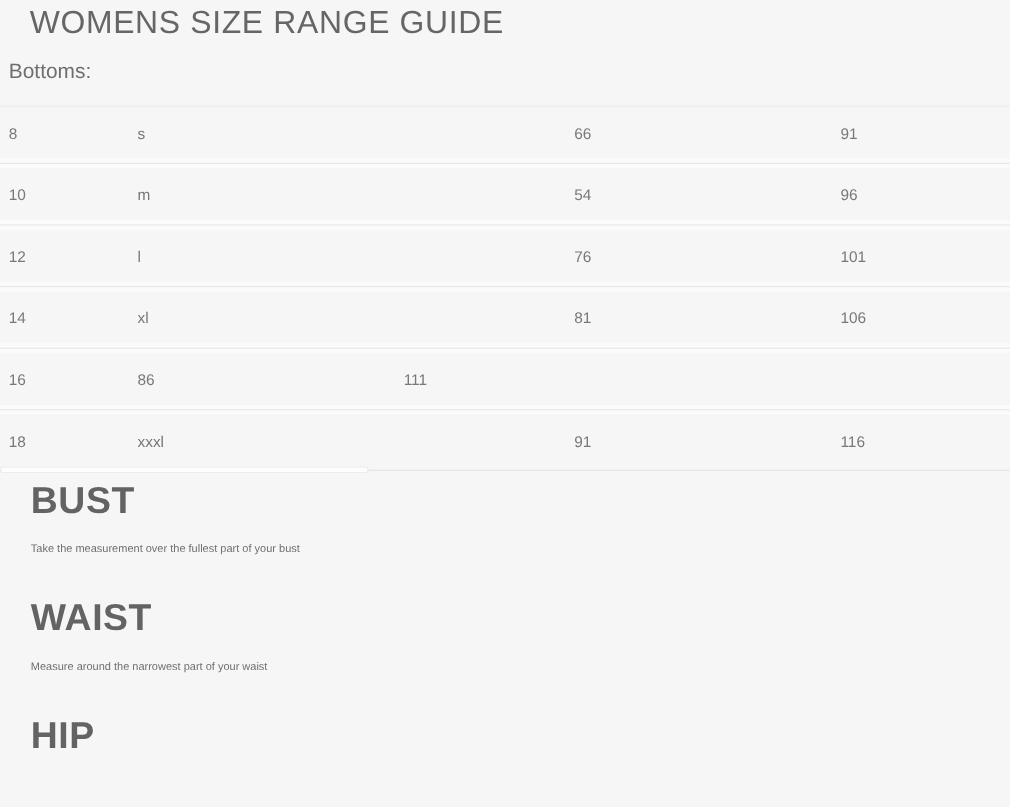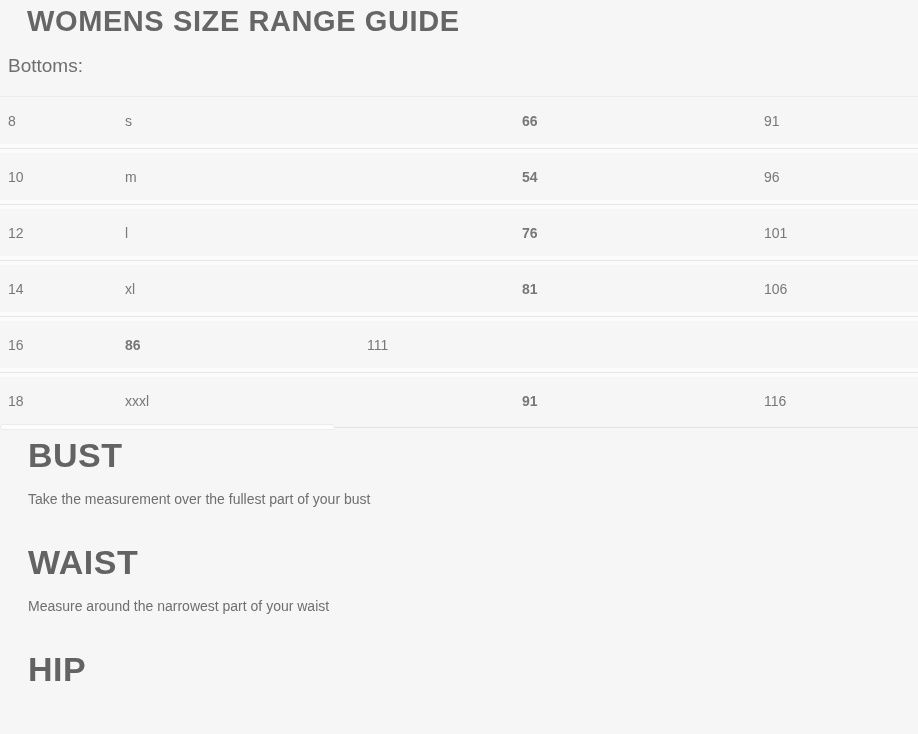--- a/index.html
+++ b/index.html
@@ -13,21 +13,21 @@
     font-family: "Liberation Sans", sans-serif;
   }
   .page { width: 918px; height: 734px; position: relative; }
 
   
   .page-title {
     margin: 0;
     padding: 5px 16px 0 27px;
     font-size: 29px;
     line-height: 32px;
-    font-weight: 700;
+    font-weight: 400;
     letter-spacing: 0.6px;
     color: #666666;
   }
 
   
   .table-label {
     margin: 21px 0 0 8px;
     font-size: 19px;
     line-height: 16px;
     color: #6e6e6e;
@@ -47,21 +47,21 @@
   }
   .tcell {
     padding-left: 8px;
     font-size: 14px;
     color: #787878;
     white-space: nowrap;
     overflow: hidden;
   }
   .c1 { width: 117px; }
   .c2 { width: 397px; }
-  .c3 { width: 242px; font-weight: bold; }
+  .c3 { width: 242px; }
   .c4 { flex: 1; }
 
   .sep {
     height: 9px;
     background: #fbfbfc;
     position: relative;
   }
   .sep::after {
     content: "";
     position: absolute;
@@ -98,21 +98,21 @@
   .m-heading {
     margin: 0 0 0 5px;
     font-size: 34px;
     line-height: 44px;
     font-weight: 700;
     letter-spacing: 0.5px;
     color: #636363;
   }
   .m-desc {
     margin: 14px 0 0 5px;
-    font-size: 14px;
+    font-size: 10px;
     line-height: 17px;
     color: #6f6f6f;
   }
 </style>
 </head>
 <body>
 
 <div class="page">
 
   <h1 class="page-title">WOMENS SIZE RANGE GUIDE</h1>

